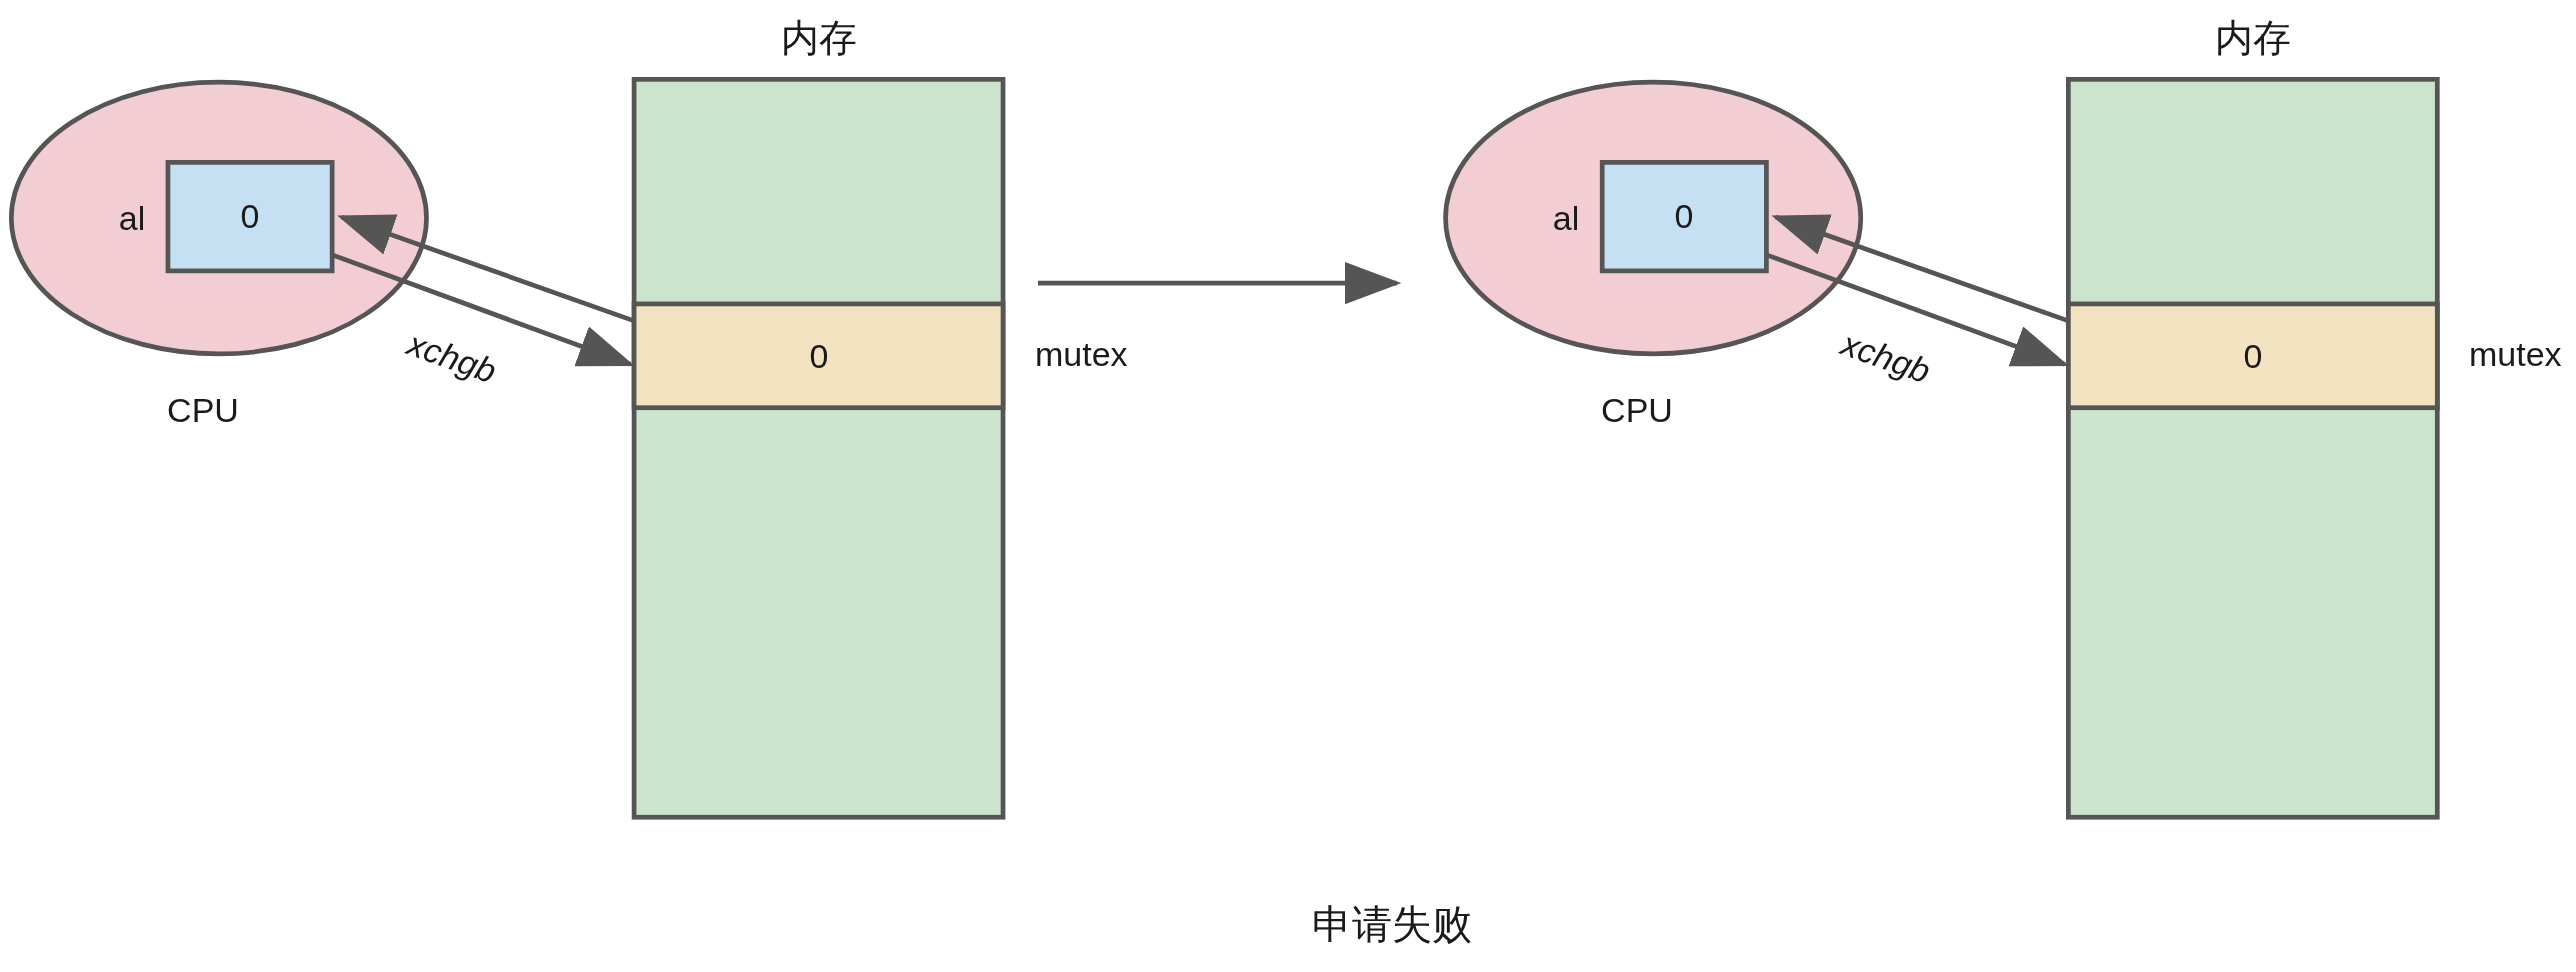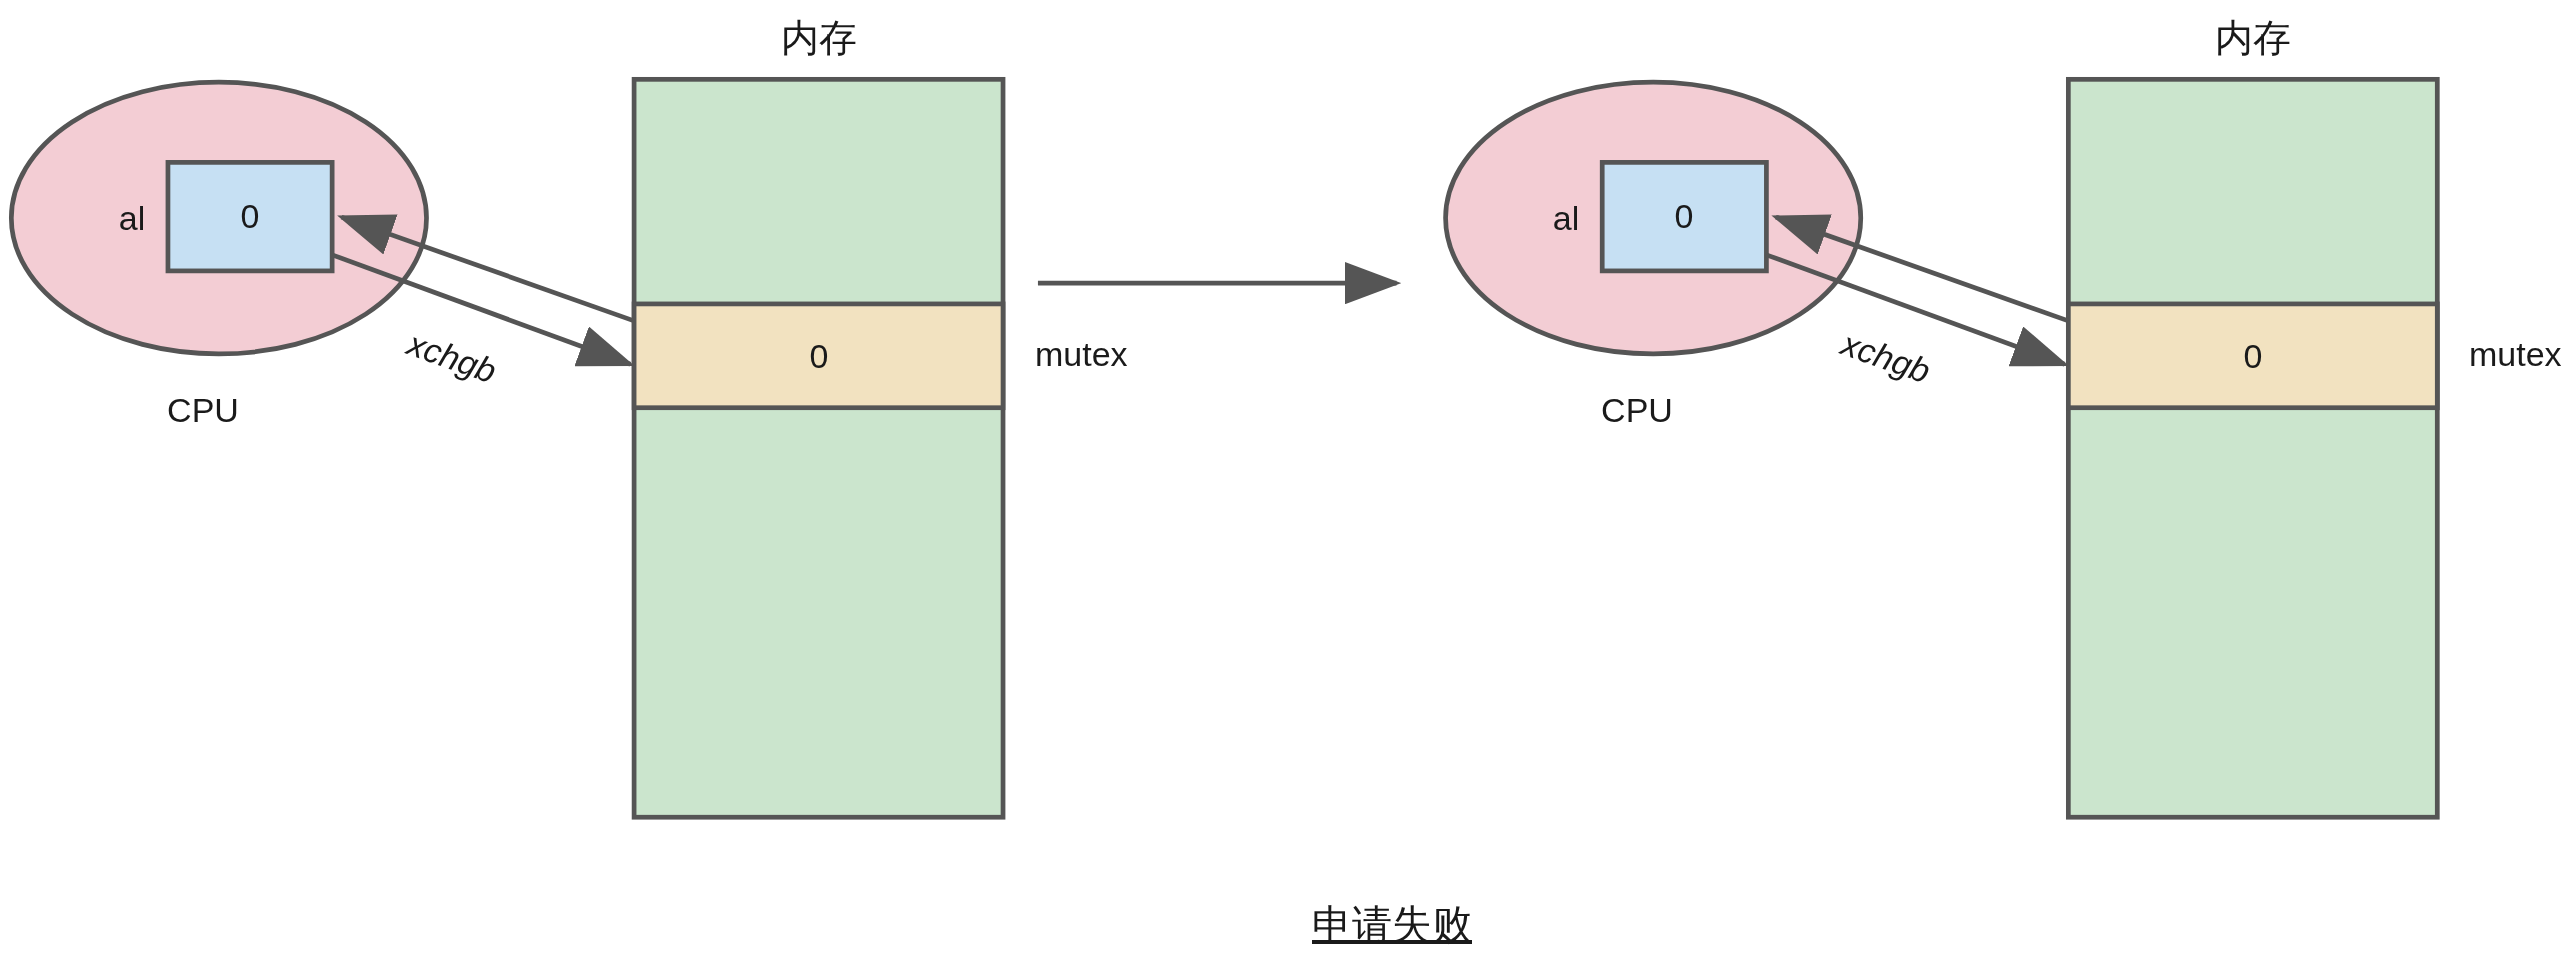--- a/index.html
+++ b/index.html
@@ -80,16 +80,16 @@
   <div class="lbl lbl-val center-xy" style="left:1684px;top:216px;">0</div>
 
   <div class="lbl lbl-en center-xy" style="left:1637px;top:410px;">CPU</div>
 
   <div class="lbl lbl-op" style="left:1849px;top:326px;transform:rotate(19.5deg);transform-origin:left top;">xchgb</div>
 
   <div class="lbl lbl-val center-xy" style="left:2253px;top:356px;">0</div>
 
   <div class="lbl lbl-en" style="left:2469px;top:337px;">mutex</div>
 
-  <div class="lbl lbl-cn center-x" style="left:1392px;top:904px;font-size:40px;text-decoration:underline;">申请失败</div>
+  <div class="lbl lbl-cn center-x" style="left:1392px;top:904px;font-size:40px;">申请失败</div>
 
 </div>
 
 
 </body></html>

